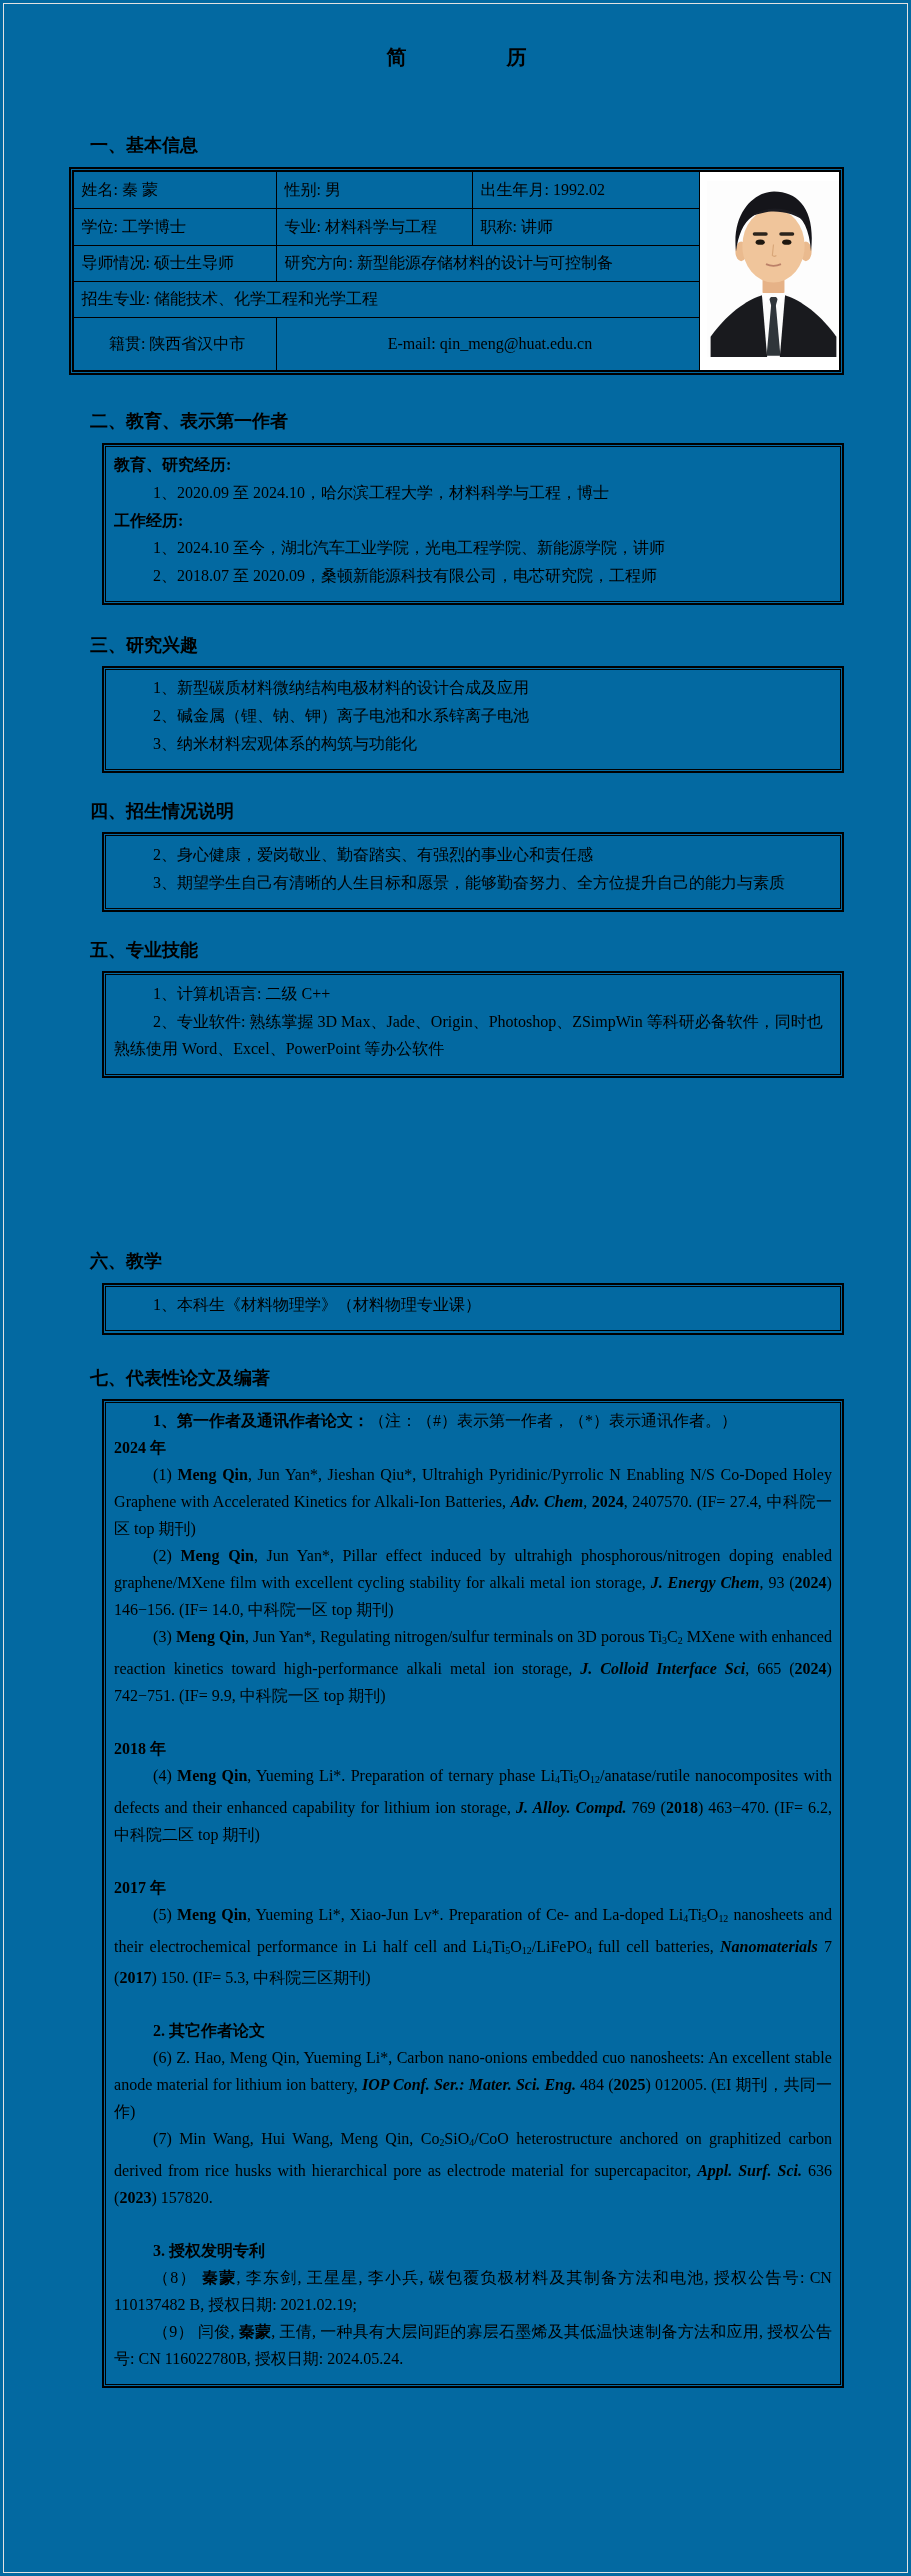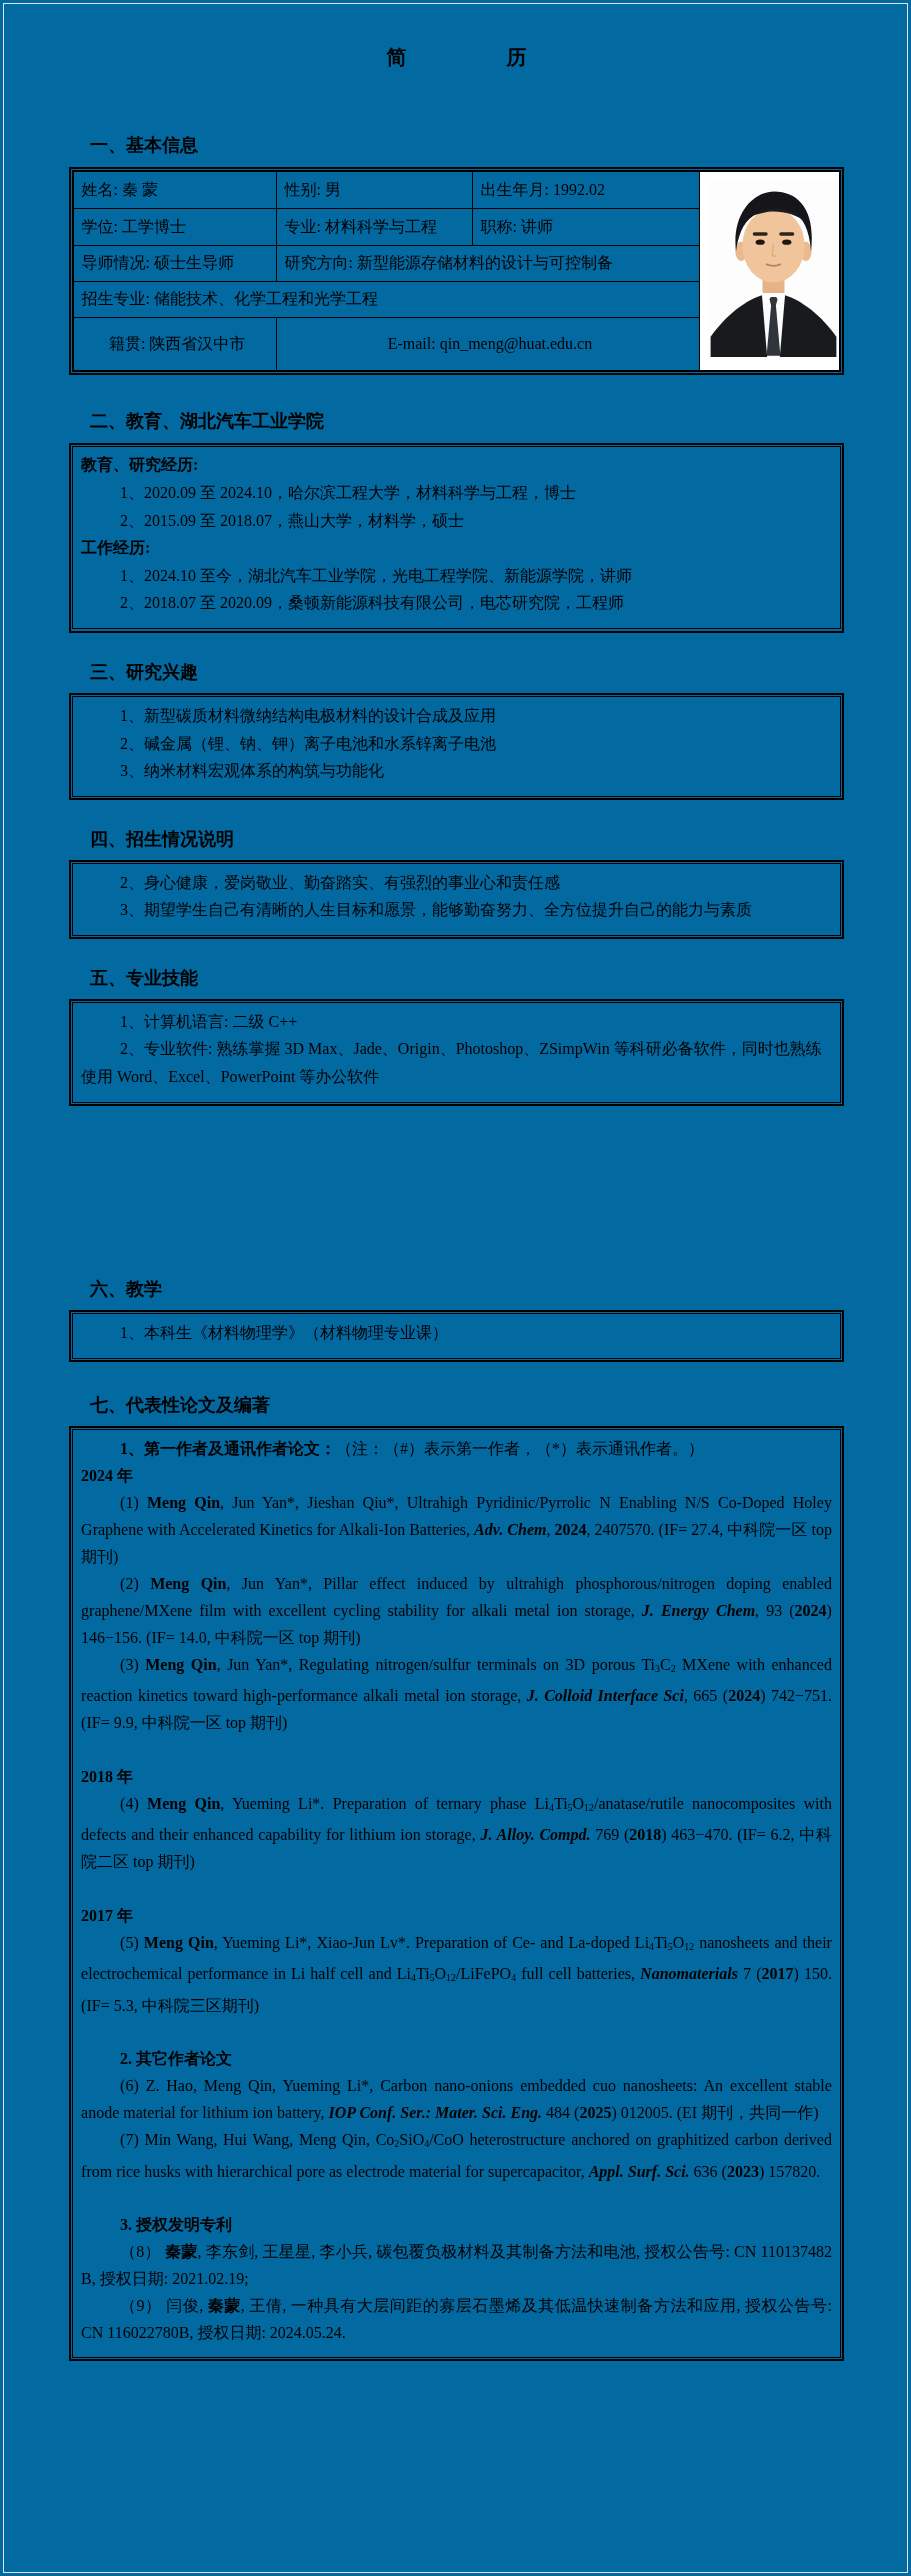--- a/index.html
+++ b/index.html
@@ -30,21 +30,21 @@
   }
   .mt-h1{margin-top:61px;}
   .mt-h2{margin-top:34px;}
   .mt-h3{margin-top:27.6px;}
   .mt-h4{margin-top:26.4px;}
   .mt-h5{margin-top:26.4px;}
   .mt-h6{margin-top:171px;}
   .mt-h7{margin-top:31px;}
 
   
-  .dbox{border:2.9px solid #000;padding:1.1px;margin-top:9.2px;}
+  .dbox{border:2.9px solid #000;padding:1.1px;margin-top:9.2px;margin-left:33px;}
   .dbox-inner{border:0.6px solid #000;padding:4.6px 8px 11.5px 8px;}
 
   
   .dbox-table{border:2.9px solid #000;padding:1.1px;margin-top:10.3px;}
   .tbl-inner{border:0.6px solid #000;}
   table.info{width:100%;border-collapse:collapse;table-layout:fixed;padding-left:44px;}
   table.info td{
     border:1.1px solid #000;
     padding:0 3.4px 0 7.5px;
     vertical-align:middle;
@@ -142,26 +142,25 @@
             </tr>
             <tr style="height:53px;text-align:center;">
               <td>籍贯: 陕西省汉中市</td>
               <td colspan="2">E-mail: qin_meng@huat.edu.cn</td>
             </tr>
           </tbody>
         </table>
       </div>
     </div>
 
-    <div class="sec-heading mt-h2">二、教育、湖北汽车工业学院</div>
+    <div class="sec-heading mt-h2">二、教育、表示第一作者</div>
     <div class="dbox">
       <div class="dbox-inner">
         <div class="box-line box-label">教育、研究经历:</div>
         <div class="box-line box-item">1、2020.09 至 2024.10，哈尔滨工程大学，材料科学与工程，博士</div>
-        <div class="box-line box-item">2、2015.09 至 2018.07，燕山大学，材料学，硕士</div>
         <div class="box-line box-label">工作经历:</div>
         <div class="box-line box-item">1、2024.10 至今，湖北汽车工业学院，光电工程学院、新能源学院，讲师</div>
         <div class="box-line box-item">2、2018.07 至 2020.09，桑顿新能源科技有限公司，电芯研究院，工程师</div>
       </div>
     </div>
 
     <div class="sec-heading mt-h3">三、研究兴趣</div>
     <div class="dbox">
       <div class="dbox-inner">
         <div class="box-line box-item">1、新型碳质材料微纳结构电极材料的设计合成及应用</div>

